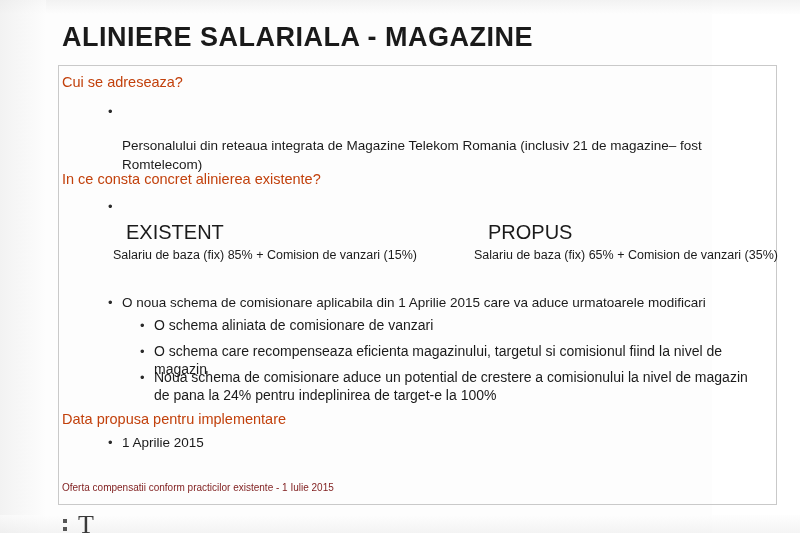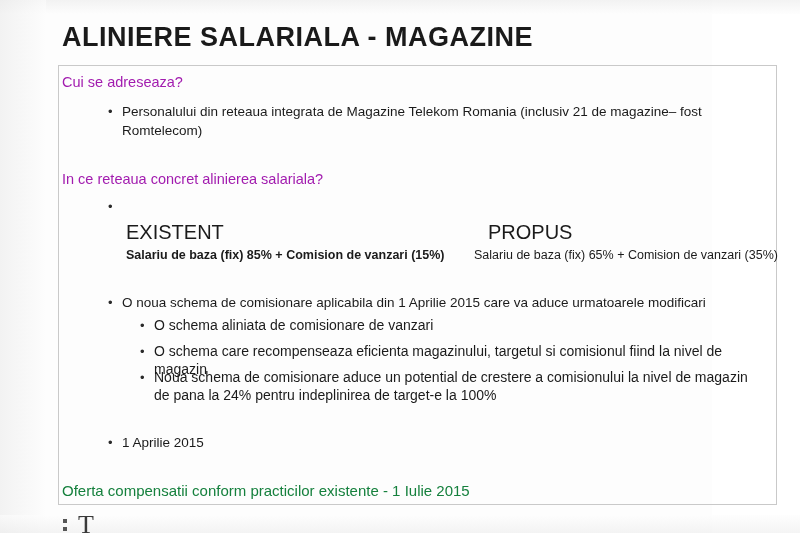--- a/index.html
+++ b/index.html
@@ -60,21 +60,21 @@
     top: 65px;
     width: 719px;
     height: 440px;
     border: 1px solid #c9c9c9;
     box-sizing: border-box;
   }
 
   .section-head {
     position: absolute;
     font-size: 14.5px;
-    color: #a21caf;
+    color: #c2410c;
     white-space: nowrap;
   }
 
   .bullet-row {
     position: absolute;
     display: flex;
     align-items: flex-start;
   }
   .bullet-dot {
     width: 14px;
@@ -103,22 +103,22 @@
   }
   .col-formula {
     position: absolute;
     font-size: 12.5px;
     color: #1b1b1b;
     white-space: nowrap;
   }
 
   .footer-note {
     position: absolute;
-    font-size: 15px;
-    color: #15803d;
+    font-size: 10px;
+    color: #7f1d1d;
     white-space: nowrap;
   }
 
   .logo-mark {
     position: absolute;
     left: 78px;
     top: 512px;
     font-size: 26px;
     line-height: 26px;
     color: #3a3a3a;
@@ -148,33 +148,33 @@
   <div class="scan-shadow-bottom"></div>
 
   <div class="doc-title">ALINIERE SALARIALA - MAGAZINE</div>
 
   <div class="content-box"></div>
 
   <div class="section-head" style="left:62px; top:74px;">Cui se adreseaza?</div>
 
   <div class="bullet-row" style="left:108px; top:102px; width:650px;">
     <span class="bullet-dot">•</span>
-    <span class="bullet-text" style="width:625px;">Personalului din reteaua integrata de Magazine Telekom Romania (inclusiv 21 de magazine– fost Romtelecom)</span>
-  </div>
-
-  <div class="section-head" style="left:62px; top:171px;">In ce reteaua concret alinierea salariala?</div>
+    <span class="bullet-text" style="width:625px;margin-top:34px;">Personalului din reteaua integrata de Magazine Telekom Romania (inclusiv 21 de magazine– fost Romtelecom)</span>
+  </div>
+
+  <div class="section-head" style="left:62px; top:171px;">In ce consta concret alinierea existente?</div>
 
   <div class="bullet-row" style="left:108px; top:197px; width:620px;">
     <span class="bullet-dot">•</span>
   </div>
 
   <div class="col-label" style="left:126px; top:221px;">EXISTENT</div>
   <div class="col-label" style="left:488px; top:221px;">PROPUS</div>
 
-  <div class="col-formula" style="left:126px; top:248px;font-weight:bold;">Salariu de baza (fix) 85% + Comision de vanzari (15%)</div>
+  <div class="col-formula" style="left:113px; top:248px;">Salariu de baza (fix) 85% + Comision de vanzari (15%)</div>
   <div class="col-formula" style="left:474px; top:248px;text-align:right;">Salariu de baza (fix) 65% + Comision de vanzari (35%)</div>
 
   <div class="bullet-row" style="left:108px; top:293px; width:640px;">
     <span class="bullet-dot">•</span>
     <span class="bullet-text">O noua schema de comisionare aplicabila din 1 Aprilie 2015 care va aduce urmatoarele modificari</span>
   </div>
 
   <div class="bullet-row" style="left:140px; top:316px; width:600px;">
     <span class="bullet-dot">•</span>
     <span class="sub-text">O schema aliniata de comisionare de vanzari</span>
@@ -183,20 +183,21 @@
   <div class="bullet-row" style="left:140px; top:342px; width:610px;">
     <span class="bullet-dot">•</span>
     <span class="sub-text">O schema care recompenseaza eficienta magazinului, targetul si comisionul fiind la nivel de magazin</span>
   </div>
 
   <div class="bullet-row" style="left:140px; top:368px; width:622px;">
     <span class="bullet-dot">•</span>
     <span class="sub-text" style="width:605px; display:inline-block;">Noua schema de comisionare aduce un potential de crestere a comisionului la nivel de magazin de pana la 24% pentru indeplinirea de target-e la 100%</span>
   </div>
 
+  <div class="section-head" style="left:62px; top:411px;">Data propusa pentru implementare</div>
 
   <div class="bullet-row" style="left:108px; top:433px; width:300px;">
     <span class="bullet-dot">•</span>
     <span class="bullet-text">1 Aprilie 2015</span>
   </div>
 
   <div class="footer-note" style="left:62px; top:482px;">Oferta compensatii conform practicilor existente - 1 Iulie 2015</div>
 
   <div class="logo-dots">
     <span style="left:0; top:0;"></span>

